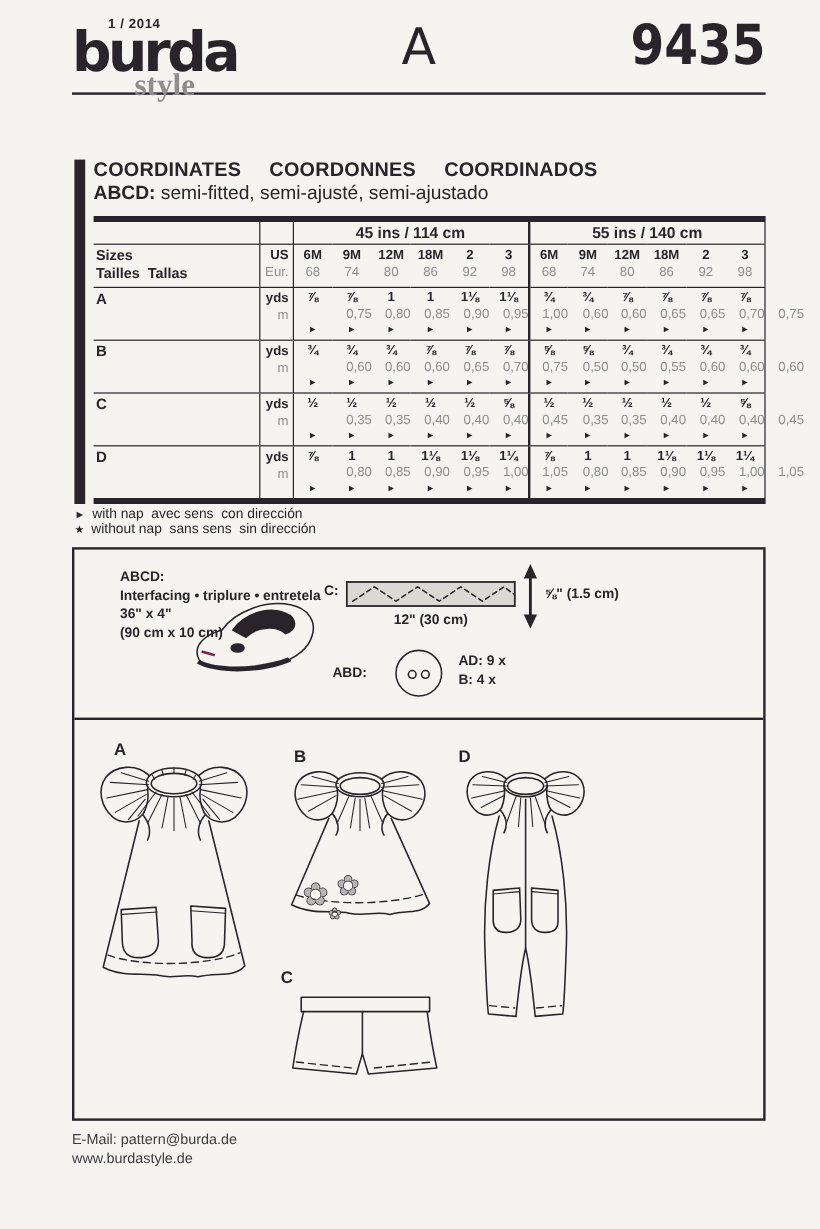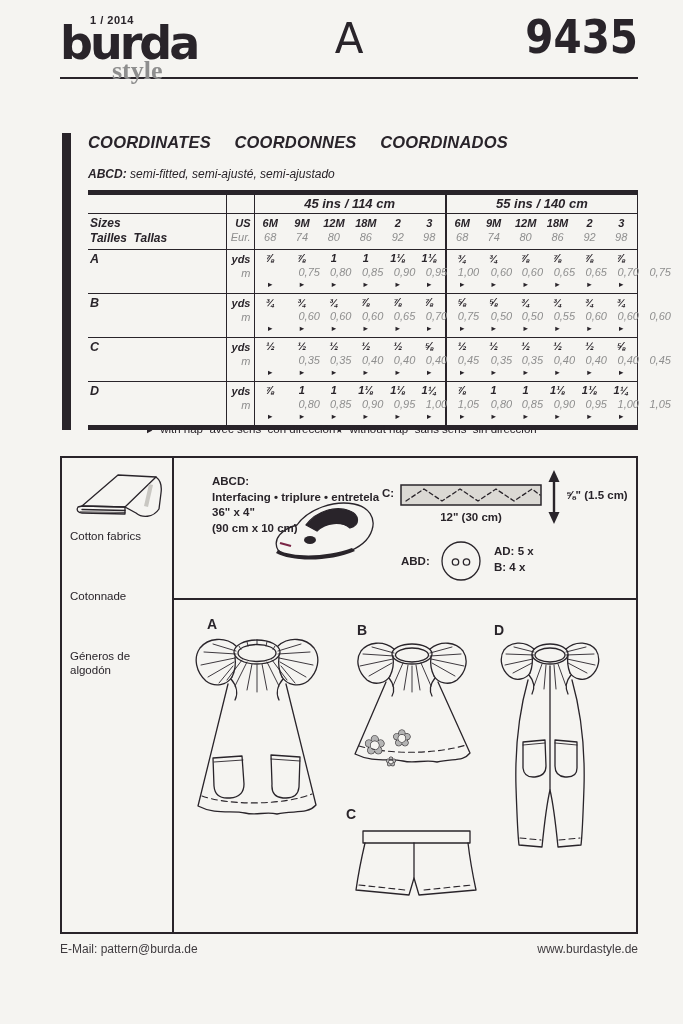--- a/index.html
+++ b/index.html
@@ -21,25 +21,25 @@
   
   .header{position:absolute;top:12px;left:60px;right:45px;height:66px;}
   .issue{position:absolute;left:30px;top:2px;font-size:11px;font-weight:bold;letter-spacing:.5px;}
   .brand{position:absolute;left:0;top:8px;font-family:"DejaVu Sans",sans-serif;font-weight:bold;font-size:46px;line-height:1;letter-spacing:-3px;}
   .brand-sub{position:absolute;left:52px;top:46px;font-family:"Liberation Serif",serif;font-weight:bold;font-size:26px;line-height:1;color:var(--gray);z-index:2;}
   .view-letter{position:absolute;left:50%;transform:translateX(-50%);top:6px;font-family:"DejaVu Sans",sans-serif;font-size:42px;line-height:1;}
   .pattern-number{position:absolute;right:0;top:2px;font-family:"DejaVu Sans",sans-serif;font-weight:bold;font-size:46px;line-height:1;letter-spacing:0;transform:scaleX(.88);transform-origin:100% 50%;}
   .header-rule{position:absolute;top:77px;left:60px;right:45px;border-top:2.5px solid var(--ink);}
 
   
-  .coords{position:absolute;top:133px;left:62px;right:45px;display:flex;gap:17px;font-style:italic;}
+  .coords{position:absolute;top:133px;left:62px;right:45px;display:flex;gap:7px;}
   .black-bar{width:9px;background:var(--ink);}
   .coords-content{flex:1;min-width:0;}
   .doc-title{font-size:16.5px;font-weight:bold;letter-spacing:.2px;word-spacing:7px;line-height:1.15;}
-  .doc-subtitle{font-size:12px;margin-top:15px;}
+  .doc-subtitle{font-size:16px;margin-top:1px;}
   .doc-subtitle b{font-weight:bold;}
   .yardage-wrap{margin-top:9px;border-top:5px solid var(--ink);border-bottom:5px solid var(--ink);}
   table.yardage{border-collapse:collapse;width:100%;table-layout:fixed;border-right:1.5px solid var(--ink);}
   .yardage td{padding:0;text-align:center;vertical-align:top;}
   tr.ghead td{border-bottom:1.5px solid var(--ink);height:18px;}
   td.gh{font-weight:bold;font-size:13px;line-height:18px;}
   td.corner{border-right:1.5px solid var(--ink);}
   tr.sizesrow td{border-bottom:1.75px solid var(--ink);padding:2px 0 3px;}
   .lblcell{text-align:left !important;font-weight:bold;font-size:12px;line-height:1.25;padding-left:2px !important;}
   .lblcell .l2{white-space:pre;}
@@ -48,21 +48,21 @@
   .eur{color:var(--gray);font-size:11px;line-height:1.3;}
   tr.fr{height:44px;}
   tr.fr td{border-top:1.5px solid var(--ink);padding:2px 0 2px;}
   td.rowlabel{text-align:left !important;font-weight:bold;font-size:12.5px;padding-left:2px !important;}
   td.gd{border-left:2px solid var(--ink);margin-left:16px;}
   .frac{font-weight:bold;font-size:11px;line-height:1.25;}
   .mv{color:var(--gray);font-size:11px;line-height:1.2;padding-left:44px;}
   .arr{font-size:7.5px;line-height:1.6;}
 
   
-  .legend{position:absolute;top:423px;left:62px;right:63px;display:flex;justify-content:center;font-size:11.5px;}
+  .legend{position:absolute;top:423px;left:62px;right:63px;display:flex;justify-content:flex-end;font-size:11.5px;flex-direction:column;}
   .legend .sym{font-size:9px;margin-right:6px;}
   .legend .txt{white-space:pre;}
 
   
   .box{position:absolute;top:456px;left:60px;width:578px;height:478px;border:2px solid var(--ink);display:flex;background:var(--paper);}
   .fabric-col{width:112px;border-right:2px solid var(--ink);position:relative;}
   .fab-label{position:absolute;left:8px;font-size:11.5px;line-height:1.2;}
   .right-col{flex:1;display:flex;flex-direction:column;min-width:0;}
   .notions{height:142px;border-bottom:2px solid var(--ink);position:relative;}
   .nt{position:absolute;font-size:11.5px;line-height:1.35;}
@@ -70,21 +70,21 @@
   .garments{flex:1;position:relative;}
   .glabel{position:absolute;font-weight:bold;font-size:14px;}
   .gsvg{position:absolute;}
   svg{display:block;}
   .stroke{stroke:var(--ink);fill:none;stroke-width:1.3;stroke-linecap:round;stroke-linejoin:round;}
   .dash{stroke-dasharray:6 4;}
 
   
   .footer{position:absolute;top:942px;left:60px;right:45px;font-size:12px;color:#3e3a3e;}
   .copyright{word-spacing:3px;line-height:1.25;}
-  .footer-line2{display:flex;justify-content:space-between;line-height:1.3;}
+  .footer-line2{display:flex;justify-content:space-between;line-height:1.3;flex-direction:column;}
 </style>
 </head>
 <body>
 
 <div class="header">
   <div class="issue">1 / 2014</div>
   <div class="brand">burda</div>
   <div class="brand-sub">style</div>
   <div class="view-letter">A</div>
   <div class="pattern-number">9435</div>
@@ -454,35 +454,20 @@
   </div>
 </div>
 
 <div class="legend">
   <div><span class="sym">►</span><span class="txt">with nap  avec sens  con dirección</span></div>
   <div><span class="sym">★</span><span class="txt">without nap  sans sens  sin dirección</span></div>
 </div>
 
 <div class="box">
 
-  <div class="fabric-col">
-    <svg class="gsvg" style="left:6px;top:8px;" width="100" height="62" viewBox="0 0 100 62">
-      <g class="stroke">
-        <path d="M14,40 L50,9 L88,11 L57,41 Z"></path>
-        <path d="M88,11 C92,14 94,20 93,27 L91,43 C85,52 74,52 68,47 L57,41"></path>
-        <path d="M14,40 L57,41 L57,48 L14,47 C10,47 8,44 10,41 Z"></path>
-        <path d="M14,43.5 L57,44.5"></path>
-        <path d="M12,45.8 L57,46.5" stroke-width="0.8"></path>
-      </g>
-      <path d="M81,18 L76,40 L80,41 L85,19 Z" fill="#c9c7c2" stroke="none"></path>
-    </svg>
-    <div class="fab-label" style="top:72px;">Cotton fabrics</div>
-    <div class="fab-label" style="top:132px;">Cotonnade</div>
-    <div class="fab-label" style="top:192px;">Géneros de algodón</div>
-  </div>
 
   <div class="right-col">
 
     <div class="notions">
       <div class="nt" style="left:38px;top:16px;">
         <b>ABCD:</b><br>
         <b>Interfacing • triplure • entretela</b><br>
         <b>36" x 4"</b><br>
         <b>(90 cm x 10 cm)</b>
       </div>
@@ -504,28 +489,28 @@
       </svg>
       <div class="nt" style="left:226px;top:52px;width:142px;text-align:center;"><b>12" (30 cm)</b></div>
 
       <svg class="gsvg" style="left:372px;top:12px;" width="16" height="54" viewBox="0 0 16 54">
         <line x1="8" y1="10" x2="8" y2="44" stroke="var(--ink)" stroke-width="2.4"></line>
         <polygon points="8,0 2.5,12 13.5,12" fill="var(--ink)"></polygon>
         <polygon points="8,54 2.5,42 13.5,42" fill="var(--ink)"></polygon>
       </svg>
       <div class="nt" style="left:392px;top:30px;"><b>⅝" (1.5 cm)</b></div>
 
-      <div class="nt" style="left:227px;top:96px;"><b>ABD:</b></div>
+      <div class="nt" style="left:215px;top:96px;"><b>ABD:</b></div>
       <svg class="gsvg" style="left:264px;top:80px;" width="46" height="46" viewBox="0 0 46 46">
         <circle cx="23" cy="23" r="19" class="stroke" stroke-width="2.4"></circle>
         <circle cx="17.5" cy="24" r="3.2" class="stroke" stroke-width="1.8"></circle>
         <circle cx="28.5" cy="24" r="3.2" class="stroke" stroke-width="1.8"></circle>
       </svg>
       <div class="nt" style="left:320px;top:86px;">
-        <b>AD: 5 x</b><br>
+        <b>AD: 9 x</b><br>
         <b>B: 4 x</b>
       </div>
     </div>
 
     <div class="garments">
 
       <div class="glabel" style="left:33px;top:16px;">A</div>
       <svg class="gsvg" style="left:11px;top:38px;" width="145" height="185" viewBox="0 0 145 185">
         <g class="stroke">
           <g id="slA">

